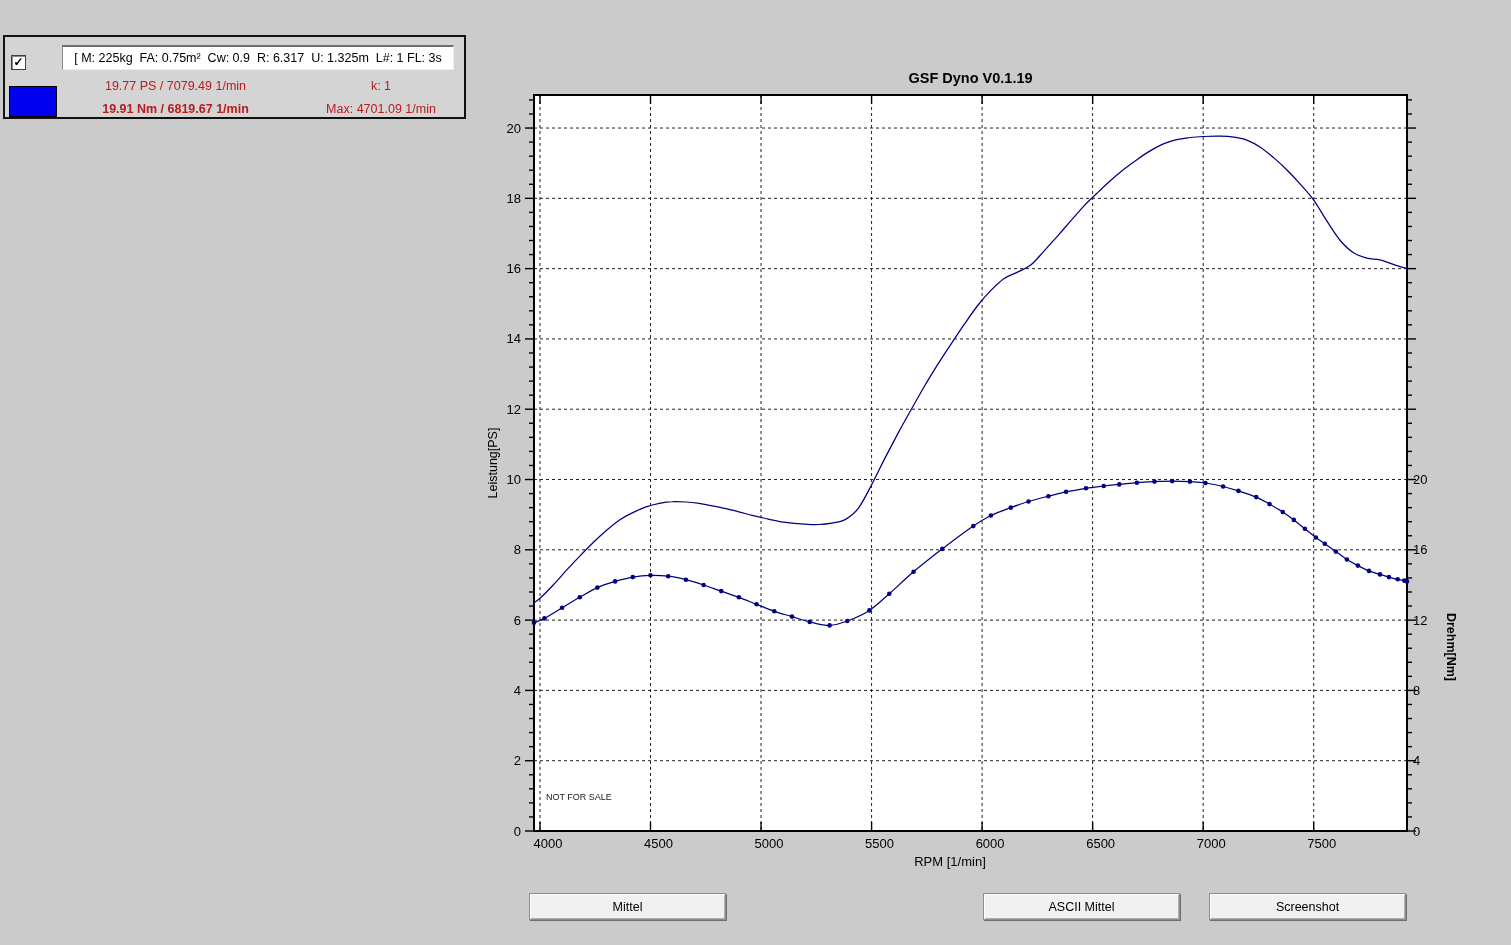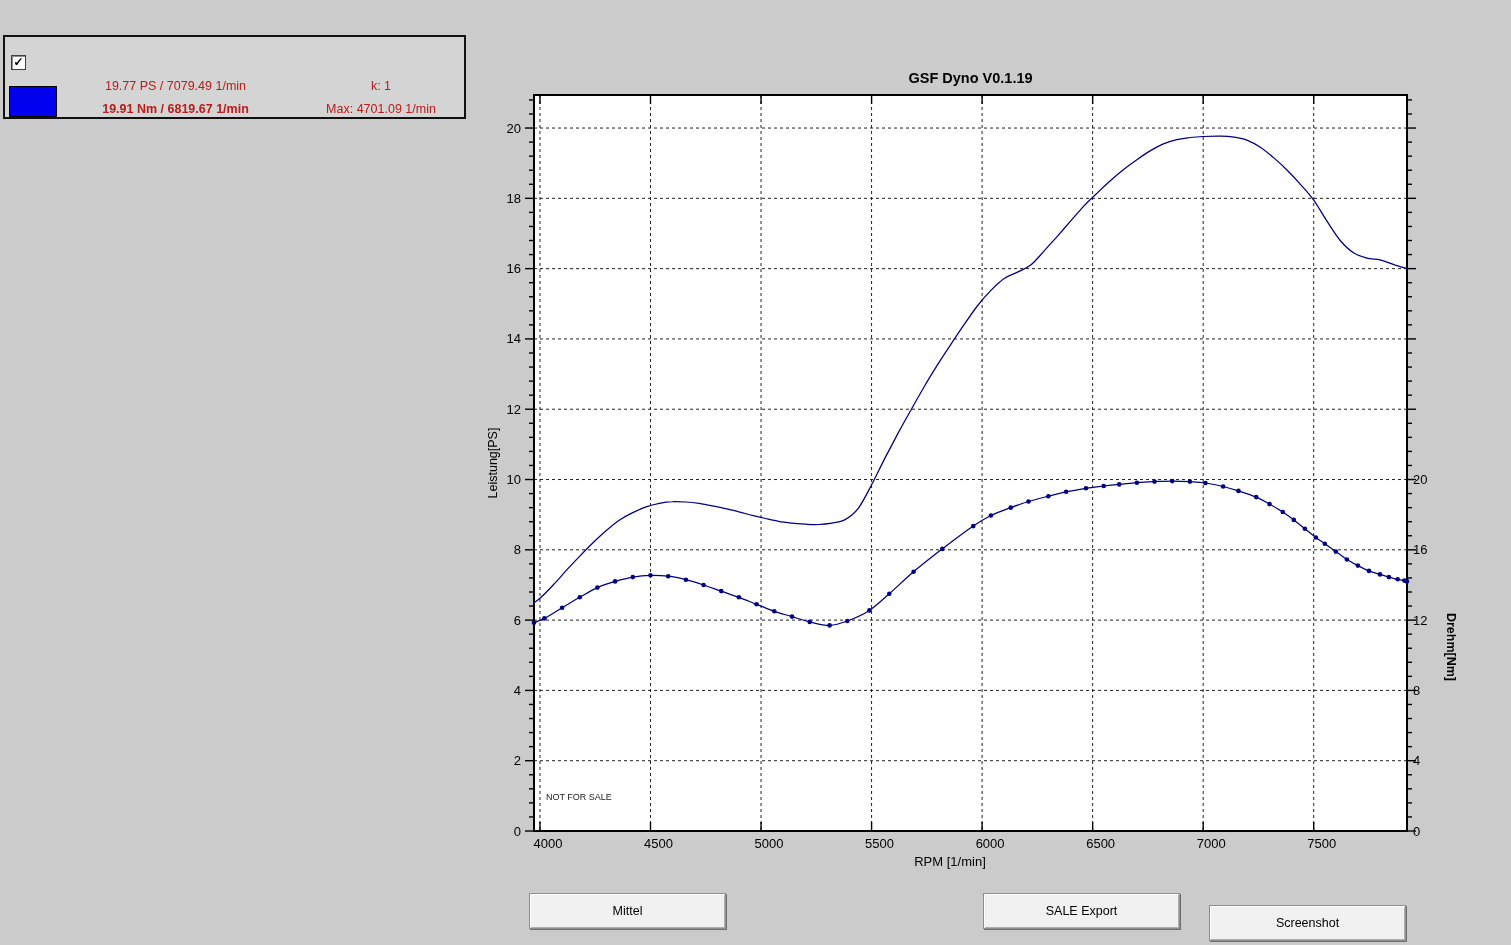--- a/index.html
+++ b/index.html
@@ -35,30 +35,30 @@
   }
   .p-row{position:absolute;font-size:12.5px;color:#b91c1c;white-space:pre;text-align:center;}
   .r1l{left:58px;top:42px;width:225px;}
   .r1r{left:296px;top:42px;width:160px;}
   .r2l{left:58px;top:65px;width:225px;font-weight:bold;}
   .r2r{left:296px;top:65px;width:160px;}
   
   #chart{position:absolute;left:0;top:0;}
   
   .btn{
-    position:absolute;top:893px;height:36px;width:197px;box-sizing:border-box;
+    position:absolute;top:893px;height:27px;width:197px;box-sizing:border-box;
     background:#f1f1f1;border:1px solid #8e8e8e;
     box-shadow:inset 1px 1px 0 #ffffff,inset -1px -1px 0 #aeaeae,1px 1px 0 #6f6f6f;
     font-size:12.5px;color:#000;
     display:flex;align-items:center;justify-content:center;
     cursor:default;
   }
   .btn-mittel{left:529px;}
   .btn-ascii{left:983px;}
-  .btn-screenshot{left:1209px;margin-top:12px;}
+  .btn-screenshot{left:1209px;}
 </style>
 </head>
 <body style="background: rgb(203, 203, 203);">
 
 <svg id="chart" width="1511" height="945">
     <rect x="534" y="95" width="873" height="736" fill="#ffffff"></rect>
     <line x1="539.9688528741453" y1="95" x2="539.9688528741453" y2="831" stroke="#222" stroke-width="1" stroke-dasharray="3 3"></line>
     <line x1="650.5031653583186" y1="95" x2="650.5031653583186" y2="831" stroke="#222" stroke-width="1" stroke-dasharray="3 3"></line>
     <line x1="761.0374778424917" y1="95" x2="761.0374778424917" y2="831" stroke="#222" stroke-width="1" stroke-dasharray="3 3"></line>
     <line x1="871.571790326665" y1="95" x2="871.571790326665" y2="831" stroke="#222" stroke-width="1" stroke-dasharray="3 3"></line>
@@ -283,22 +283,23 @@
     <circle cx="1369.0" cy="570.9" r="2.3" fill="#000080"></circle>
     <circle cx="1380.0" cy="574.4" r="2.3" fill="#000080"></circle>
     <circle cx="1388.9" cy="577.1" r="2.3" fill="#000080"></circle>
     <circle cx="1397.7" cy="579.3" r="2.3" fill="#000080"></circle>
     <circle cx="1404.3" cy="580.6" r="2.3" fill="#000080"></circle>
     <circle cx="1407.0" cy="581.4" r="2.3" fill="#000080"></circle>
   </svg>
 
 <div class="info-panel">
   <span class="chk">✓</span>
+  <div class="params-field">[ M: 225kg  FA: 0.75m²  Cw: 0.9  R: 6.317  U: 1.325m  L#: 1 FL: 3s</div>
   <span class="swatch" style="background: rgb(0, 0, 238);"></span>
   <span class="p-row r1l">19.77 PS / 7079.49 1/min</span>
   <span class="p-row r1r">k: 1</span>
   <span class="p-row r2l">19.91 Nm / 6819.67 1/min</span>
   <span class="p-row r2r">Max: 4701.09 1/min</span>
 </div>
 
 <button class="btn btn-mittel">Mittel</button>
-<button class="btn btn-ascii">SALE Export</button>
+<button class="btn btn-ascii">ASCII Mittel</button>
 <button class="btn btn-screenshot">Screenshot</button>
 
 </body></html>

